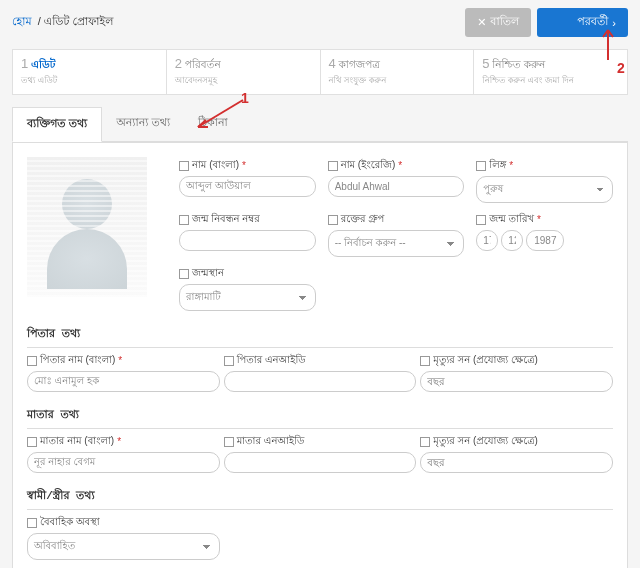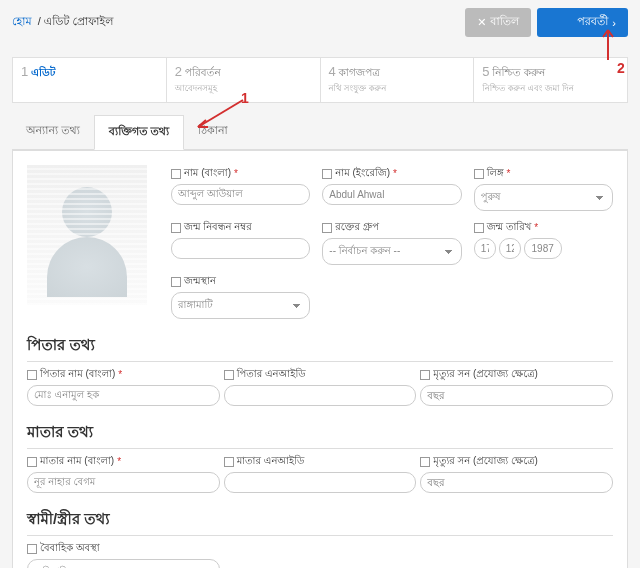--- a/index.html
+++ b/index.html
@@ -4,47 +4,47 @@
   <style>
     * { box-sizing: border-box; margin: 0; padding: 0; }
     body { font-family: Arial, sans-serif; font-size: 11px; background: #f5f5f5; color: #333; width: 640px; position: relative; }
     .header { display: flex; justify-content: space-between; align-items: center; padding: 8px 12px; }
     .breadcrumb { font-size: 11px; }
     .breadcrumb a { color: #0066cc; text-decoration: none; }
     .header-actions { display: flex; gap: 6px; }
     .btn { padding: 5px 12px; border: none; border-radius: 3px; cursor: pointer; font-size: 11px; display: inline-flex; align-items: center; gap: 4px; }
     .btn-cancel { background: #bbb; color: #fff; }
     .btn-next { background: #1976d2; color: #fff; padding-left: 40px; }
-    .stepper { display: flex; background: #fff; margin: 12px 12px; border: 1px solid #e0e0e0; }
+    .stepper { display: flex; background: #fff; margin: 4px 12px; border: 1px solid #e0e0e0; align-items: flex-end; }
     .step { flex: 1; padding: 6px 8px; border-right: 1px solid #e0e0e0; font-size: 10px; color: #888; }
     .step:last-child { border-right: none; }
     .step.active .step-title { color: #0066cc; font-weight: bold; }
     .step-num { color: #aaa; font-size: 13px; }
     .step-title { font-size: 10.5px; }
     .step-sub { font-size: 8.5px; color: #aaa; }
     .tabs { display: flex; margin: 12px 12px 0; border-bottom: 1px solid #ddd; }
     .tab { padding: 7px 14px; font-size: 11px; color: #666; cursor: pointer; }
     .tab.active { background: #fff; border: 1px solid #ddd; border-bottom: 1px solid #fff; margin-bottom: -1px; font-weight: bold; color: #333; }
     .panel { background: #fff; margin: 0 12px 12px; padding: 14px; border: 1px solid #ddd; border-top: 1px solid #ddd; }
-    .row-top { display: flex; gap: 24px; }
+    .row-top { display: flex; gap: 32px; }
     .avatar { width: 120px; height: 140px; background: linear-gradient(180deg,#f0f0f0,#fafafa); position: relative; overflow: hidden; }
     .avatar::before { content: ''; position: absolute; top: 22px; left: 35px; width: 50px; height: 50px; border-radius: 50%; background: radial-gradient(#d8dfe3,#ccd4d8); }
     .avatar::after { content: ''; position: absolute; top: 72px; left: 20px; width: 80px; height: 60px; border-radius: 40px 40px 0 0; background: radial-gradient(#d8dfe3,#ccd4d8); }
     .avatar-blur { position: absolute; inset: 0; background: repeating-linear-gradient(0deg,rgba(255,255,255,0.5) 0 2px, transparent 2px 5px); }
     .fields-top { flex: 1; display: grid; grid-template-columns: repeat(3,1fr); gap: 8px 12px; align-content: start; }
     .field { }
     .form-label { display: flex; align-items: center; gap: 3px; font-size: 10px; color: #444; margin-bottom: 2px; }
     .chk { width: 10px; height: 10px; border: 1px solid #999; }
     .req { color: #d32f2f; }
     .form-input, .form-select { width: 100%; padding: 4px 6px; font-size: 10px; border: 1px solid #ccc; border-radius: 10px; color: #888; background: #fff; }
     .form-select { appearance: none; background-image: linear-gradient(45deg,transparent 50%,#888 50%),linear-gradient(135deg,#888 50%,transparent 50%); background-position: calc(100% - 12px) 50%, calc(100% - 8px) 50%; background-size: 4px 4px, 4px 4px; background-repeat: no-repeat; }
     .dob { display: flex; gap: 3px; }
     .dob input { width: 22px; text-align: center; }
     .dob input:last-child { width: 38px; }
-    .section-title { font-size: 15px; font-weight: bold; margin: 14px 0 4px; border-bottom: 1px solid #ddd; padding-bottom: 3px; }
+    .section-title { font-size: 11px; font-weight: bold; margin: 14px 0 4px; border-bottom: 1px solid #ddd; padding-bottom: 3px; font-family: Liberation Mono, monospace; }
     .row3 { display: grid; grid-template-columns: repeat(3,1fr); gap: 8px 4px; }
     .annot { position: absolute; color: #d32f2f; font-size: 14px; font-weight: bold; pointer-events: none; z-index: 10; }
     .arrow { position: absolute; pointer-events: none; z-index: 9; }
   </style>
 </head>
 <body>
 
 <div class="header">
   <div class="breadcrumb">
     <a href="#">হোম</a>
@@ -56,29 +56,29 @@
         <span>বাতিল</span>
       </button>
     <button class="btn btn-next">
         <span>পরবর্তী</span>
         <span>›</span>
       </button>
   </div>
 </div>
 
 <div class="stepper">
-  <div class="step active"><span class="step-num">1</span> <span class="step-title">এডিট</span></div>
+  <div class="step active"><span class="step-num">1</span> <span class="step-title">এডিট</span><div class="step-sub">তথ্য এডিট</div></div>
   <div class="step"><span class="step-num">2</span> <span class="step-title">পরিবর্তন</span><div class="step-sub">আবেদনসমূহ</div></div>
   <div class="step"><span class="step-num">4</span> <span class="step-title">কাগজপত্র</span><div class="step-sub">নথি সংযুক্ত করুন</div></div>
   <div class="step"><span class="step-num">5</span> <span class="step-title">নিশ্চিত করুন</span><div class="step-sub">নিশ্চিত করুন এবং জমা দিন</div></div>
 </div>
 
 <div class="tabs">
+  <div class="tab active">ব্যক্তিগত তথ্য</div>
   <div class="tab">অন্যান্য তথ্য</div>
-  <div class="tab active">ব্যক্তিগত তথ্য</div>
   <div class="tab">ঠিকানা</div>
 </div>
 
 <div class="panel">
   <div class="row-top">
     <div class="avatar">
         <div class="avatar-blur"></div>
       </div>
     <div class="fields-top">
       <div class="field">

